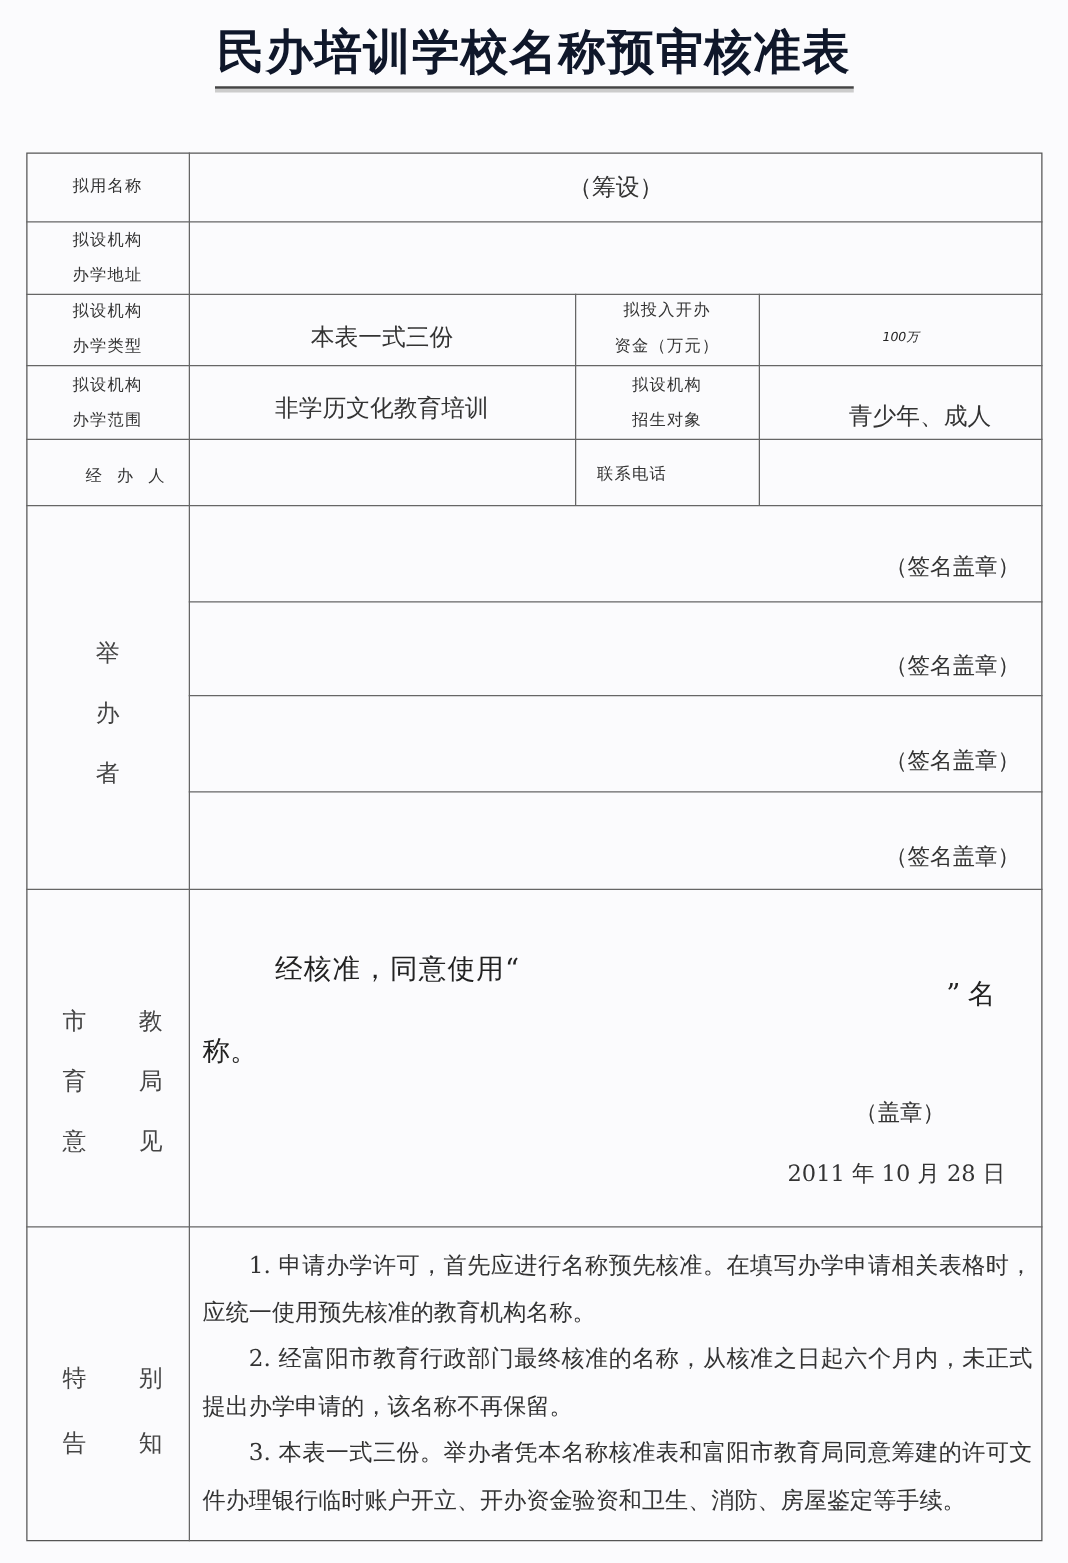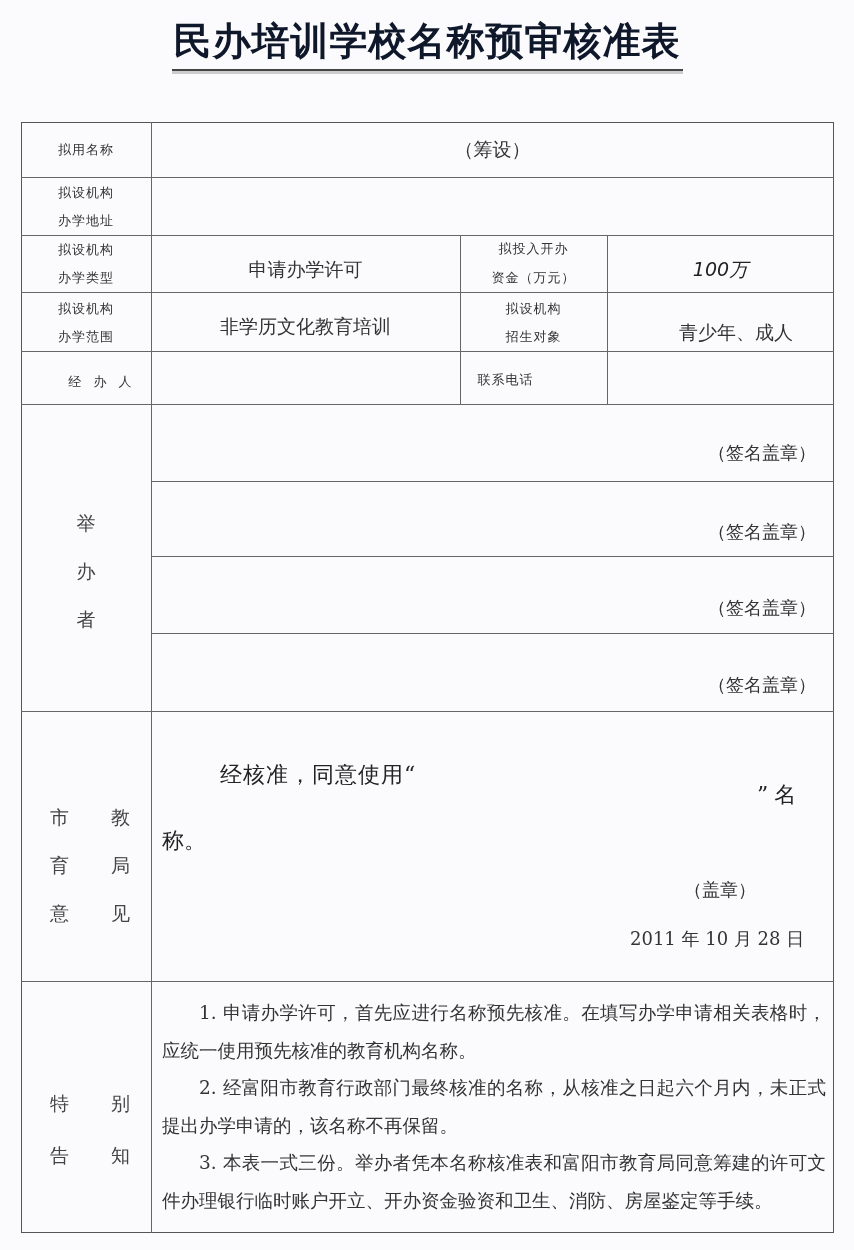--- a/index.html
+++ b/index.html
@@ -17,21 +17,21 @@
     font-family:"DejaVu Serif",serif;
   }
   .frame { position:absolute; left:21px; top:122px; width:813px; height:1111px; border:1.5px solid #555; box-sizing:border-box; }
   .hline { position:absolute; height:0; border-top:1.5px solid #666; }
   .vline { position:absolute; width:0; border-left:1.5px solid #666; }
   .cell { position:absolute; display:flex; align-items:center; justify-content:center; text-align:center; box-sizing:border-box; }
   .lbl { font-size:13px; color:#333; line-height:28px; letter-spacing:1px; }
   .val { font-size:19px; color:#333; }
   .sign { position:absolute; font-size:18px; color:#333; }
   .vert { font-size:19px; color:#444; line-height:48px; }
-  .hand { font-family:"DejaVu Sans",sans-serif; font-style:italic; font-size:19px; color:#222; }
+  .hand { font-family:"DejaVu Sans",sans-serif; font-style:italic; font-size:10px; color:#222; }
   .opinion { position:absolute; font-size:22px; color:#222; }
   .notice { position:absolute; left:162px; top:994px; width:664px; font-size:18.5px; color:#333; line-height:37.5px; text-align:justify; }
   .notice p { margin:0; text-indent:2em; }
 </style>
 </head>
 <body>
 
 <div class="title"><span>民办培训学校名称预审核准表</span></div>
 
 <div class="frame"></div>
@@ -57,21 +57,21 @@
 <div class="cell lbl" style="left:21px; top:177px; width:130px; height:58px; flex-direction:column; justify-content:flex-end; padding-bottom:0;">
   <div>拟设机构</div>
   <div>办学地址</div>
 </div>
 <div class="cell val" style="left:151px; top:177px; width:683px; height:58px;"></div>
 
 <div class="cell lbl" style="left:21px; top:235px; width:130px; height:57px; flex-direction:column; justify-content:flex-end;">
   <div>拟设机构</div>
   <div>办学类型</div>
 </div>
-<div class="cell val" style="left:151px; top:235px; width:309px; height:70px;">申请办学许可</div>
+<div class="cell val" style="left:151px; top:235px; width:309px; height:70px;">本表一式三份</div>
 <div class="cell lbl" style="left:460px; top:235px; width:147px; height:57px; flex-direction:column; justify-content:space-between;">
   <div>拟投入开办</div>
   <div>资金（万元）</div>
 </div>
 <div class="cell hand" style="left:607px; top:235px; width:227px; height:70px;">100万</div>
 
 <div class="cell lbl" style="left:21px; top:292px; width:130px; height:59px; flex-direction:column; justify-content:flex-end;">
   <div>拟设机构</div>
   <div>办学范围</div>
 </div>

